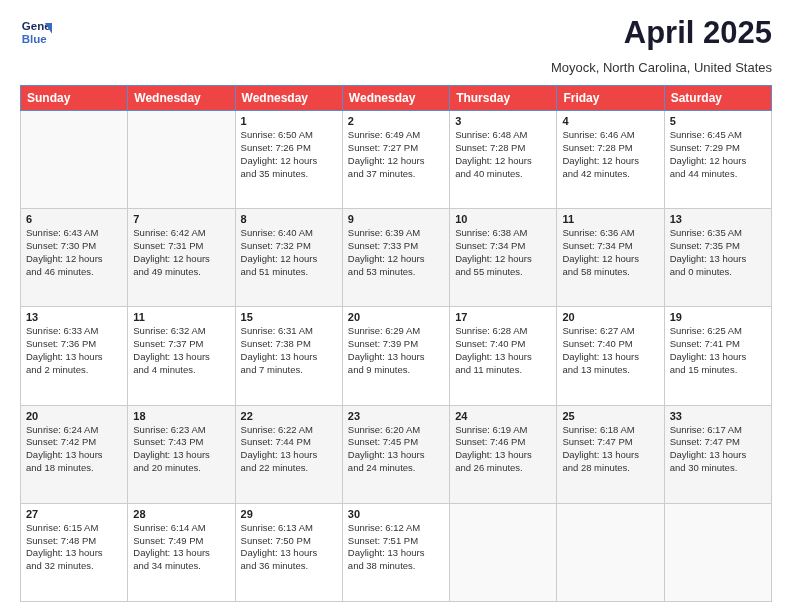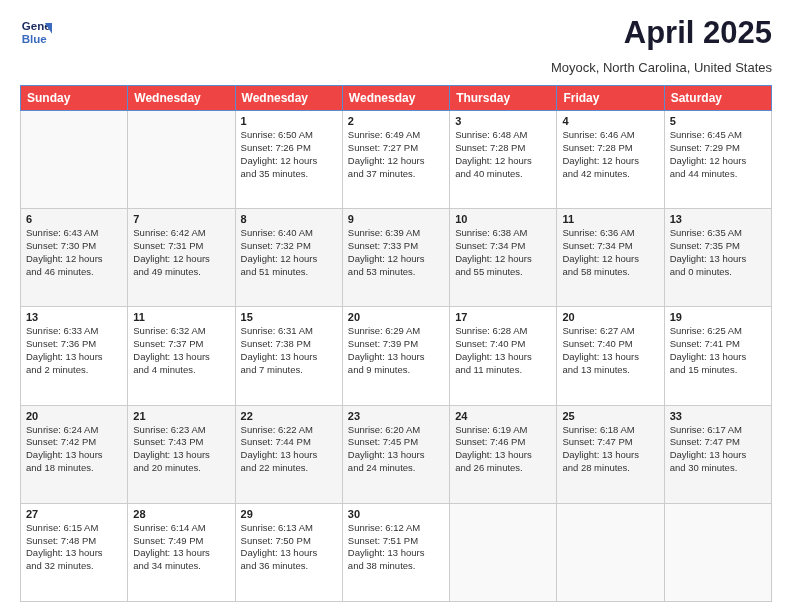--- a/index.html
+++ b/index.html
@@ -207,21 +207,21 @@
             <div class="day-number">19</div>
             <div class="day-info">Sunrise: 6:25 AM<br>Sunset: 7:41 PM<br>Daylight: 13 hours<br>and 15 minutes.</div>
           </td>
         </tr>
         <tr class="row-gray">
           <td>
             <div class="day-number">20</div>
             <div class="day-info">Sunrise: 6:24 AM<br>Sunset: 7:42 PM<br>Daylight: 13 hours<br>and 18 minutes.</div>
           </td>
           <td>
-            <div class="day-number">21</div>
+            <div class="day-number">18</div>
             <div class="day-info">Sunrise: 6:23 AM<br>Sunset: 7:43 PM<br>Daylight: 13 hours<br>and 20 minutes.</div>
           </td>
           <td>
             <div class="day-number">22</div>
             <div class="day-info">Sunrise: 6:22 AM<br>Sunset: 7:44 PM<br>Daylight: 13 hours<br>and 22 minutes.</div>
           </td>
           <td>
             <div class="day-number">23</div>
             <div class="day-info">Sunrise: 6:20 AM<br>Sunset: 7:45 PM<br>Daylight: 13 hours<br>and 24 minutes.</div>
           </td>

